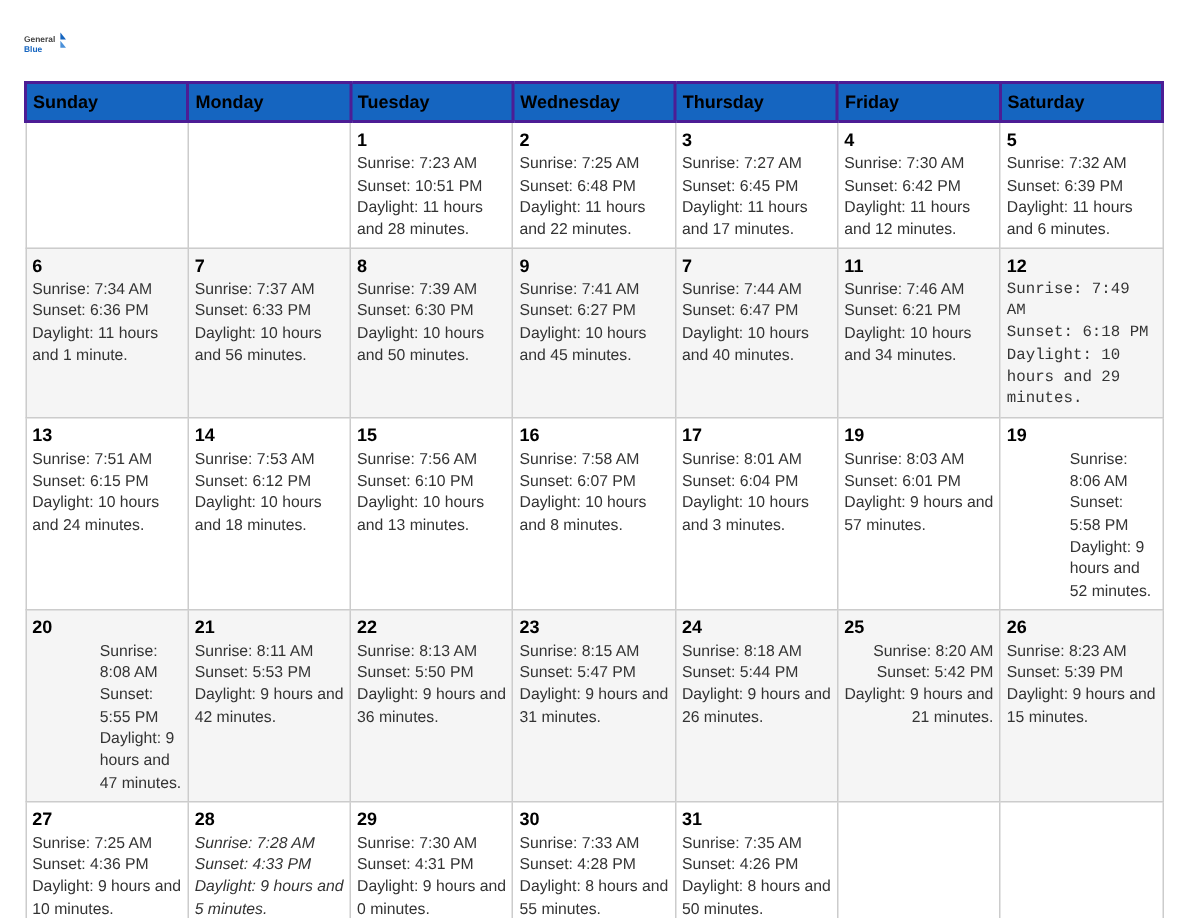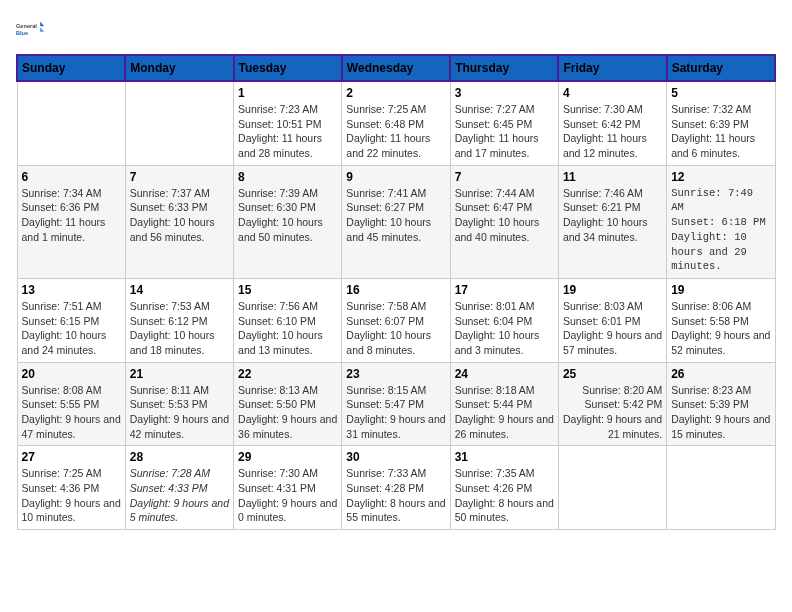--- a/index.html
+++ b/index.html
@@ -207,29 +207,29 @@
 Daylight: 10 hours and 3 minutes.</div>
         </td>
         <td>
           <span class="day-num">19</span>
           <div class="day-info" style="white-space: pre-line;">Sunrise: 8:03 AM
 Sunset: 6:01 PM
 Daylight: 9 hours and 57 minutes.</div>
         </td>
         <td>
           <span class="day-num">19</span>
-          <div class="day-info" style="white-space: pre-line;">Sunrise: 8:06 AM
+          <div class="day-info" style="white-space: pre-line; margin-left: 42px;">Sunrise: 8:06 AM
 Sunset: 5:58 PM
 Daylight: 9 hours and 52 minutes.</div>
         </td>
       </tr>
       <tr>
         <td>
           <span class="day-num">20</span>
-          <div class="day-info" style="white-space: pre-line;">Sunrise: 8:08 AM
+          <div class="day-info" style="white-space: pre-line; margin-left: 45px;">Sunrise: 8:08 AM
 Sunset: 5:55 PM
 Daylight: 9 hours and 47 minutes.</div>
         </td>
         <td>
           <span class="day-num">21</span>
           <div class="day-info" style="white-space: pre-line;">Sunrise: 8:11 AM
 Sunset: 5:53 PM
 Daylight: 9 hours and 42 minutes.</div>
         </td>
         <td>

